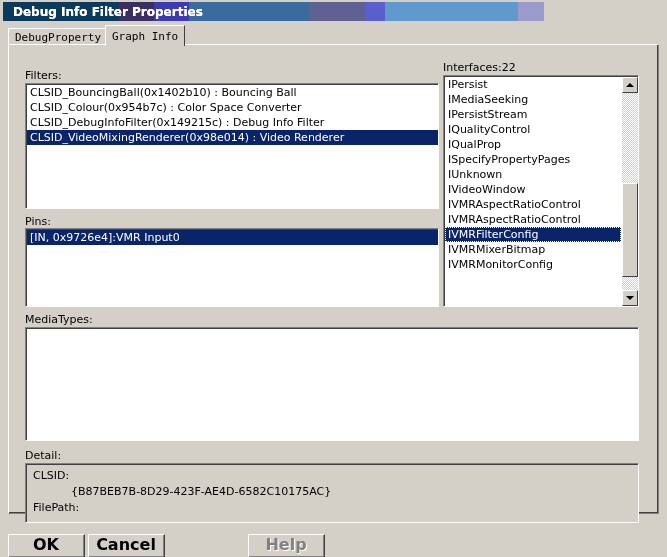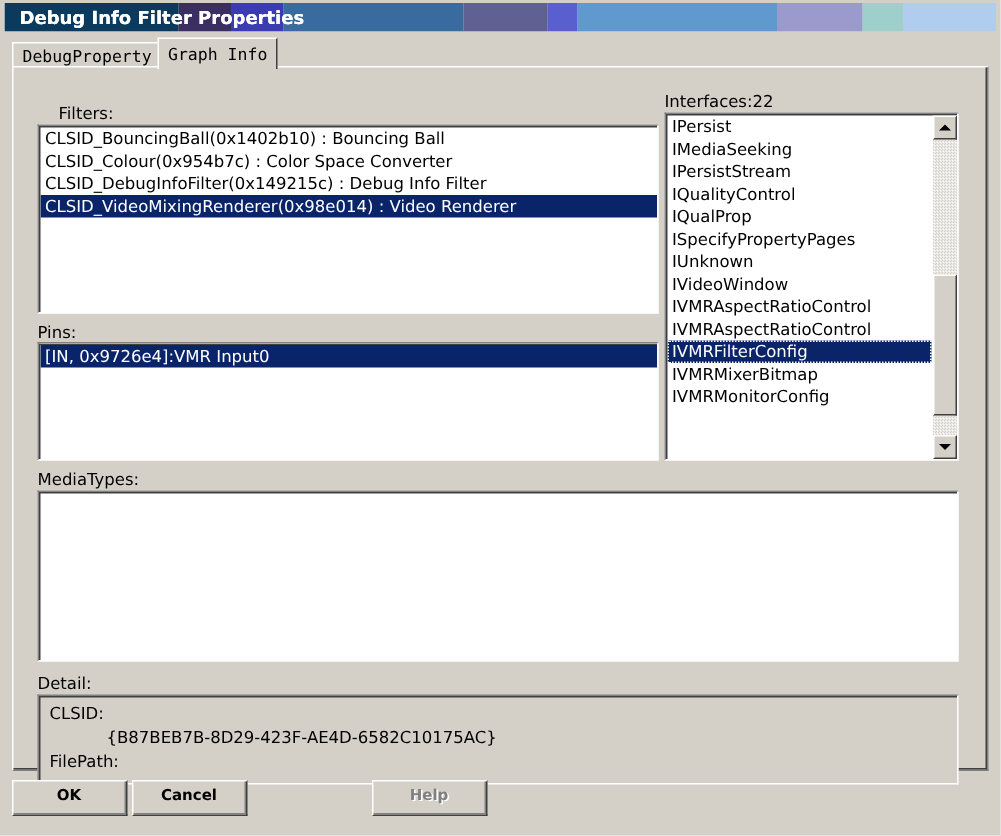--- a/index.html
+++ b/index.html
@@ -22,21 +22,21 @@
     left: 0; top: 0;
     width: 667px; height: 557px;
     background: #d4d0c8;
     box-sizing: border-box;
   }
 
   
   #titlebar {
     position: absolute;
     left: 3px; top: 2px;
-    width: 661px; height: 19px;
+    width: 541px; height: 19px;
     display: flex;
     overflow: hidden;
     align-items: flex-end;
   }
   .tbseg { height: 19px; flex: none; }
   #titletext {
     position: absolute;
     left: 10px; top: 3px;
     color: #ffffff;
     font-family: "DejaVu Sans", sans-serif;
@@ -221,30 +221,30 @@
   }
 
   
   #buttonbar {
     position: absolute;
     left: 0; top: 520px;
     width: 667px; height: 37px;
   }
   .btn {
     position: absolute;
-    top: 0;
+    top: 14px;
     height: 24px;
     box-sizing: border-box;
     background: #d4d0c8;
     border-top: 1px solid #ffffff;
     border-left: 1px solid #ffffff;
     border-right: 1px solid #404040;
     border-bottom: 1px solid #404040;
     font-family: "DejaVu Sans", sans-serif;
-    font-size: 10px;
+    font-size: 16px;
     font-weight: bold;
     color: #000000;
     text-align: center;
     line-height: 22px;
     white-space: nowrap;
     padding: 0;
   }
   .btn .bin {
     position: absolute;
     left: 0; top: 0; right: 0; bottom: 0;
@@ -284,21 +284,21 @@
       <span>Graph Info</span>
     </div>
     <div class="tab" id="tab0" style="left:0px;">
       <span>DebugProperty</span>
     </div>
   </div>
 
   <div id="page">
    <div id="pageinner">
 
-    <div class="fieldlabel" style="left:16px; top:24px;margin-left:14px;">Filters:</div>
+    <div class="fieldlabel" style="left:16px; top:24px;">Filters:</div>
     <div class="listbox" style="left:16px; top:38px; width:414px; height:126px;">
       <div class="inner" id="filters-list">
             <div class="lbitem">CLSID_BouncingBall(0x1402b10) : Bouncing Ball</div>
             <div class="lbitem">CLSID_Colour(0x954b7c) : Color Space Converter</div>
             <div class="lbitem">CLSID_DebugInfoFilter(0x149215c) : Debug Info Filter</div>
             <div class="lbitem sel">CLSID_VideoMixingRenderer(0x98e014) : Video Renderer</div>
           </div>
     </div>
 
     <div class="fieldlabel" style="left:16px; top:170px;">Pins:</div>

